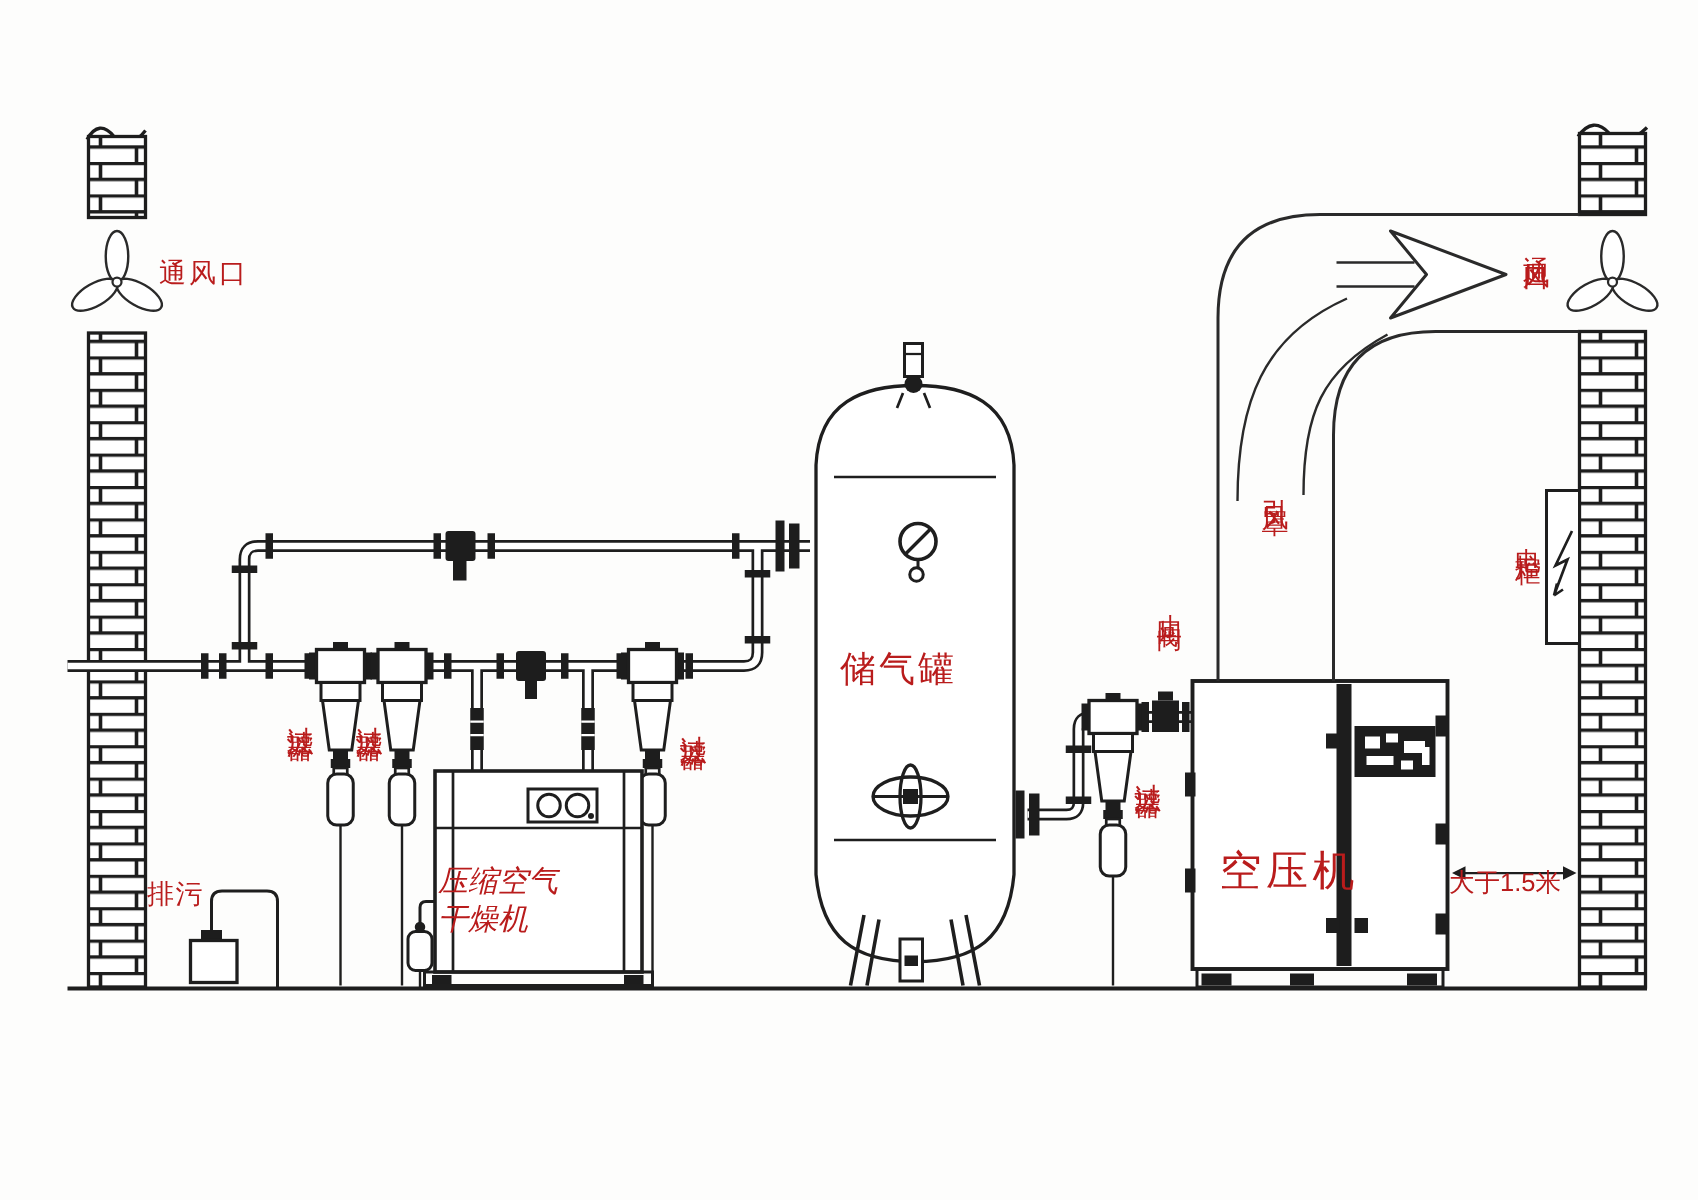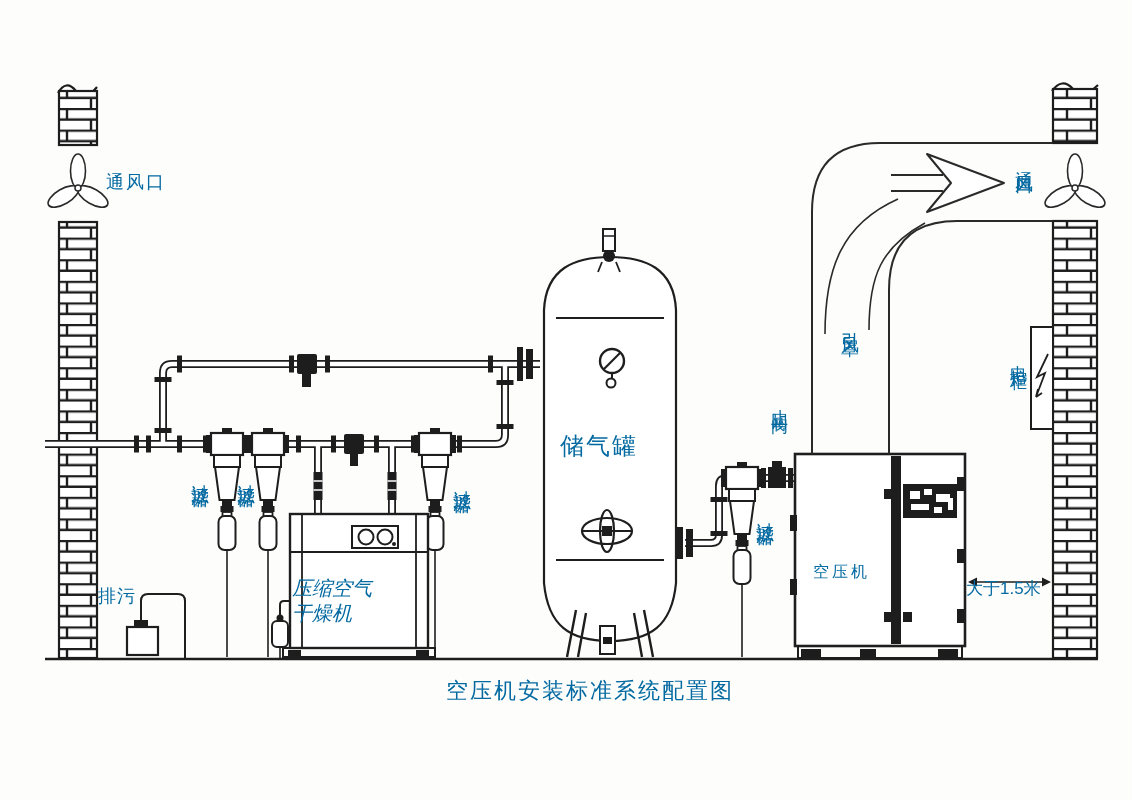--- a/index.html
+++ b/index.html
@@ -1,19 +1,19 @@
 <!DOCTYPE html>
 <html><head>
 <meta charset="utf-8">
 <style>
   html,body{margin:0;padding:0;background:#e8e8e6;}
   #canvas{position:relative;width:1132px;height:800px;background:#fdfdfc;overflow:hidden;
           font-family:"Liberation Sans",sans-serif;}
   svg{position:absolute;left:0;top:0;}
-  .lbl{position:absolute;color:#0369a1;font-family:"Liberation Sans",sans-serif;
+  .lbl{position:absolute;color:#b91c1c;font-family:"Liberation Sans",sans-serif;
        white-space:nowrap;user-select:none;}
   .vlbl{writing-mode:vertical-rl;text-orientation:upright;}
   .ctr{text-align:left;}
 </style>
 </head>
 <body>
 
 <div id="canvas">
 
 <svg width="1132" height="800" viewBox="0 0 1132 800">
@@ -272,23 +272,22 @@
 
 <div class="lbl ctr" style="left:292px;top:576px;width:134px;font-size:20px;line-height:25px;font-style:italic;">
   <div>压缩空气</div>
   <div>干燥机</div>
 </div>
 
 <div class="lbl" style="left:98px;top:584px;font-size:18px;letter-spacing:1px;">排污</div>
 
 <div class="lbl vlbl" style="left:768px;top:396px;font-size:17px;letter-spacing:4px;">止回阀</div>
 
-<div class="lbl" style="left:813px;top:562px;font-size:16px;letter-spacing:3px;">空压机</div>
+<div class="lbl" style="left:813px;top:562px;font-size:28px;letter-spacing:3px;">空压机</div>
 
 <div class="lbl vlbl" style="left:838px;top:318px;font-size:18px;letter-spacing:4px;">引风罩</div>
 
 <div class="lbl vlbl" style="left:1007px;top:352px;font-size:17px;letter-spacing:4px;">电控柜</div>
 
 <div class="lbl ctr" style="left:966px;top:556px;width:88px;font-size:17px;margin-top:21px;">大于1.5米</div>
 
-<div class="lbl" style="left:446px;top:676px;font-size:22px;letter-spacing:2px;">空压机安装标准系统配置图</div>
 
 </div>
 
 </body></html>

